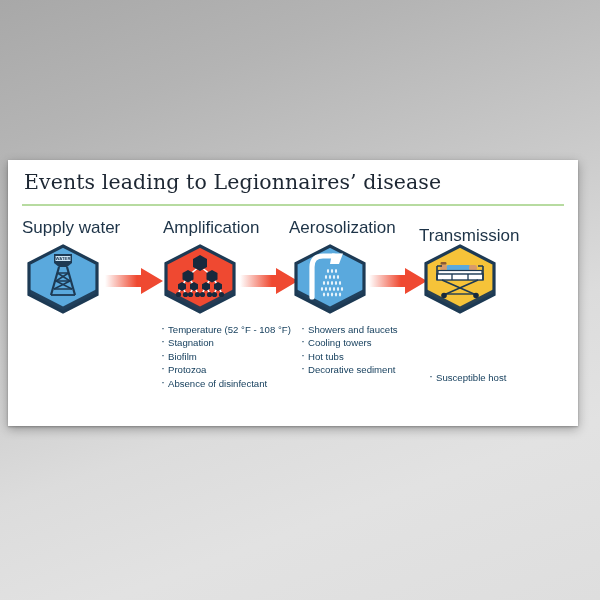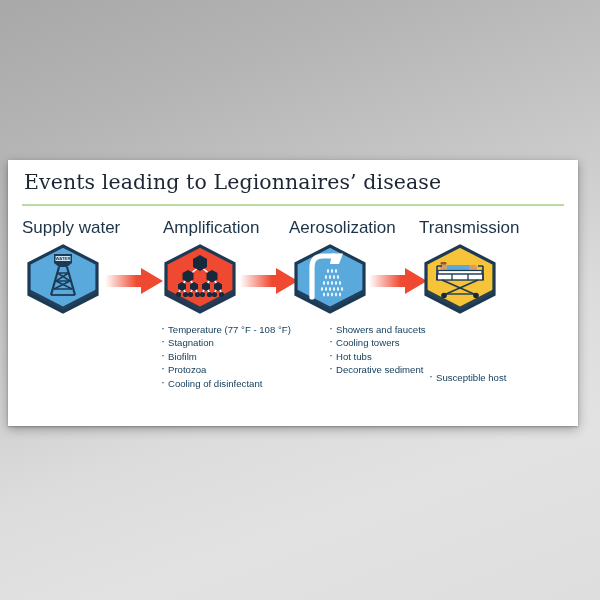--- a/index.html
+++ b/index.html
@@ -29,21 +29,21 @@
   }
 
   
   .col-head{
     position:absolute;top:58px;
     font-size:17px;color:#1d3347;white-space:nowrap;
   }
   .h1{left:14px;}
   .h2{left:155px;text-align:right;}
   .h3{left:281px;}
-  .h4{left:411px;}
+  .h4{left:411px;margin-top:8px;}
 
   
   .hex{
     position:absolute;top:85px;width:74px;height:68px;
   }
   .hex svg{display:block;width:74px;height:68px;overflow:visible;}
   .x1{left:18px;}
   .x2{left:155px;}
   .x3{left:285px;}
   .x4{left:415px;}
@@ -51,21 +51,21 @@
   
   .arrow{position:absolute;top:106px;width:60px;height:30px;}
   .arrow svg{display:block;width:60px;height:30px;}
   .a1{left:97px;}
   .a2{left:232px;}
   .a3{left:361px;}
 
   
   .blist{position:absolute;top:163px;}
   .b2{left:152px;}
-  .b3{left:292px;margin-left:28px;}
+  .b3{left:292px;}
   .b4{left:420px;margin-top:48px;}
   .blist li{
     list-style:none;
     font-size:9.6px;color:#17405e;
     line-height:13.4px;white-space:nowrap;
     position:relative;padding-left:8px;
   }
   .blist ul{margin:0;padding:0;}
   .blist li:before{
     content:"\00B7";position:absolute;left:1px;top:-1px;
@@ -238,25 +238,25 @@
         <path d="M19,35 L51,49 M55,35 L23,49" stroke="#1d3a54" stroke-width="1.6" fill="none"></path>
         <path d="M21,49 L53,49" stroke="#1d3a54" stroke-width="1.4"></path>
 
         <circle cx="21" cy="50.5" r="2.8" fill="#17293d"></circle>
         <circle cx="53" cy="50.5" r="2.8" fill="#17293d"></circle>
       </svg>
     </div>
 
     <div class="blist b2">
       <ul>
-        <li>Temperature (77 °F - 108 °F)</li>
+        <li>Temperature (52 °F - 108 °F)</li>
         <li>Stagnation</li>
         <li>Biofilm</li>
         <li>Protozoa</li>
-        <li>Cooling of disinfectant</li>
+        <li>Absence of disinfectant</li>
       </ul>
     </div>
 
     <div class="blist b3">
       <ul>
         <li>Showers and faucets</li>
         <li>Cooling towers</li>
         <li>Hot tubs</li>
         <li>Decorative sediment</li>
       </ul>

